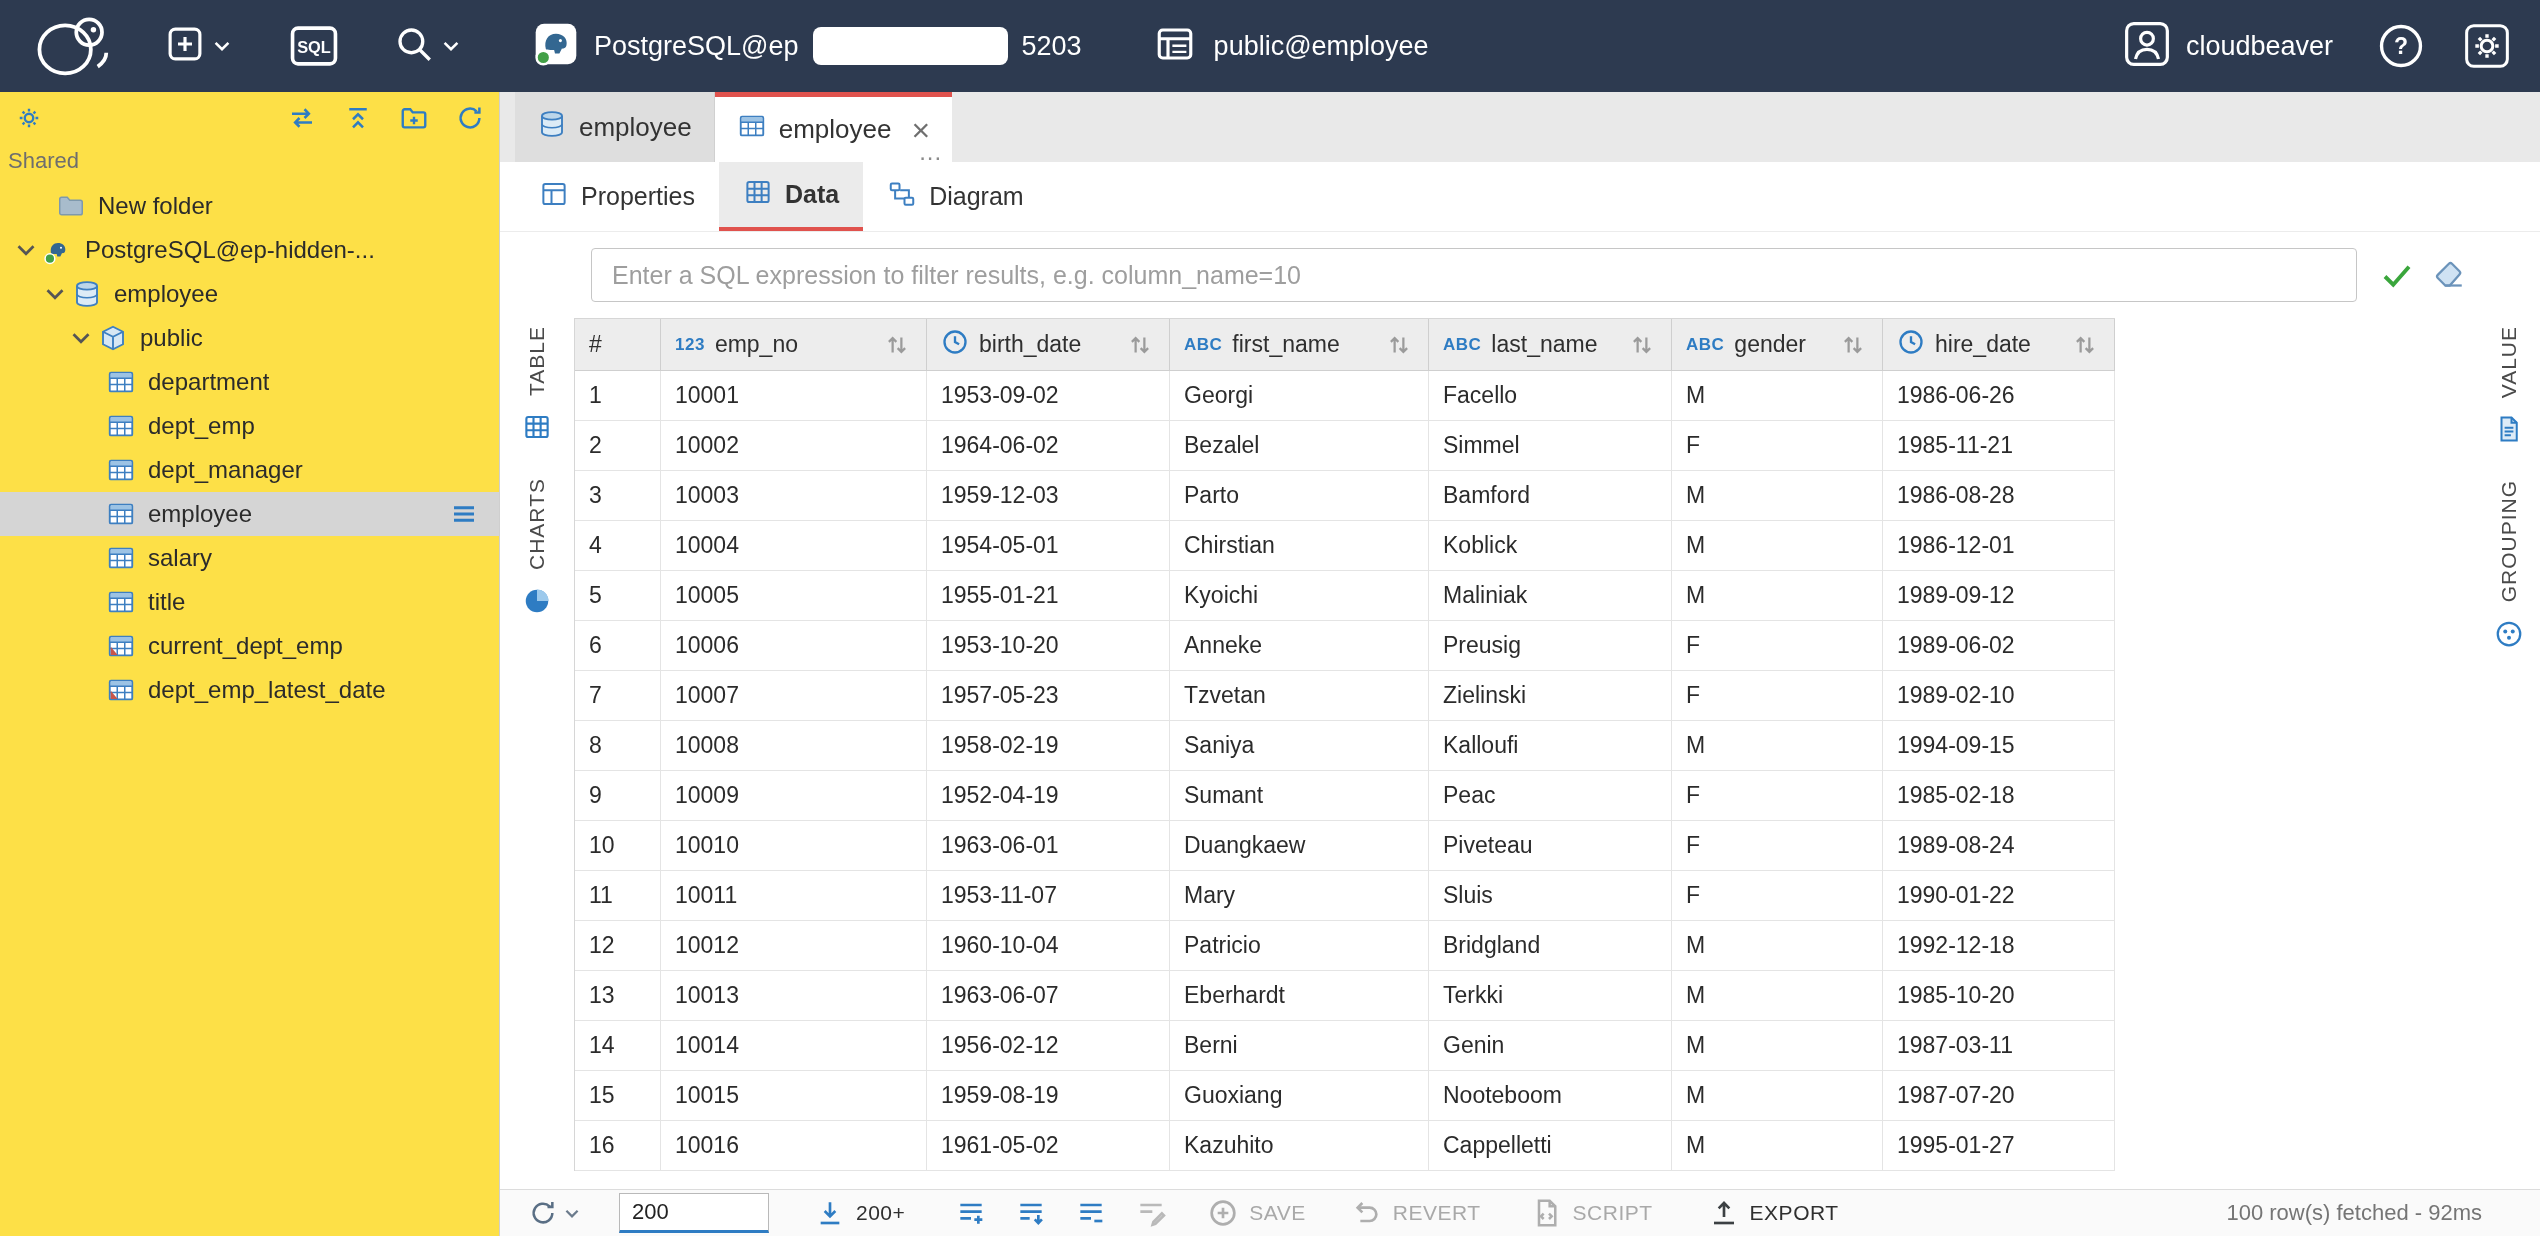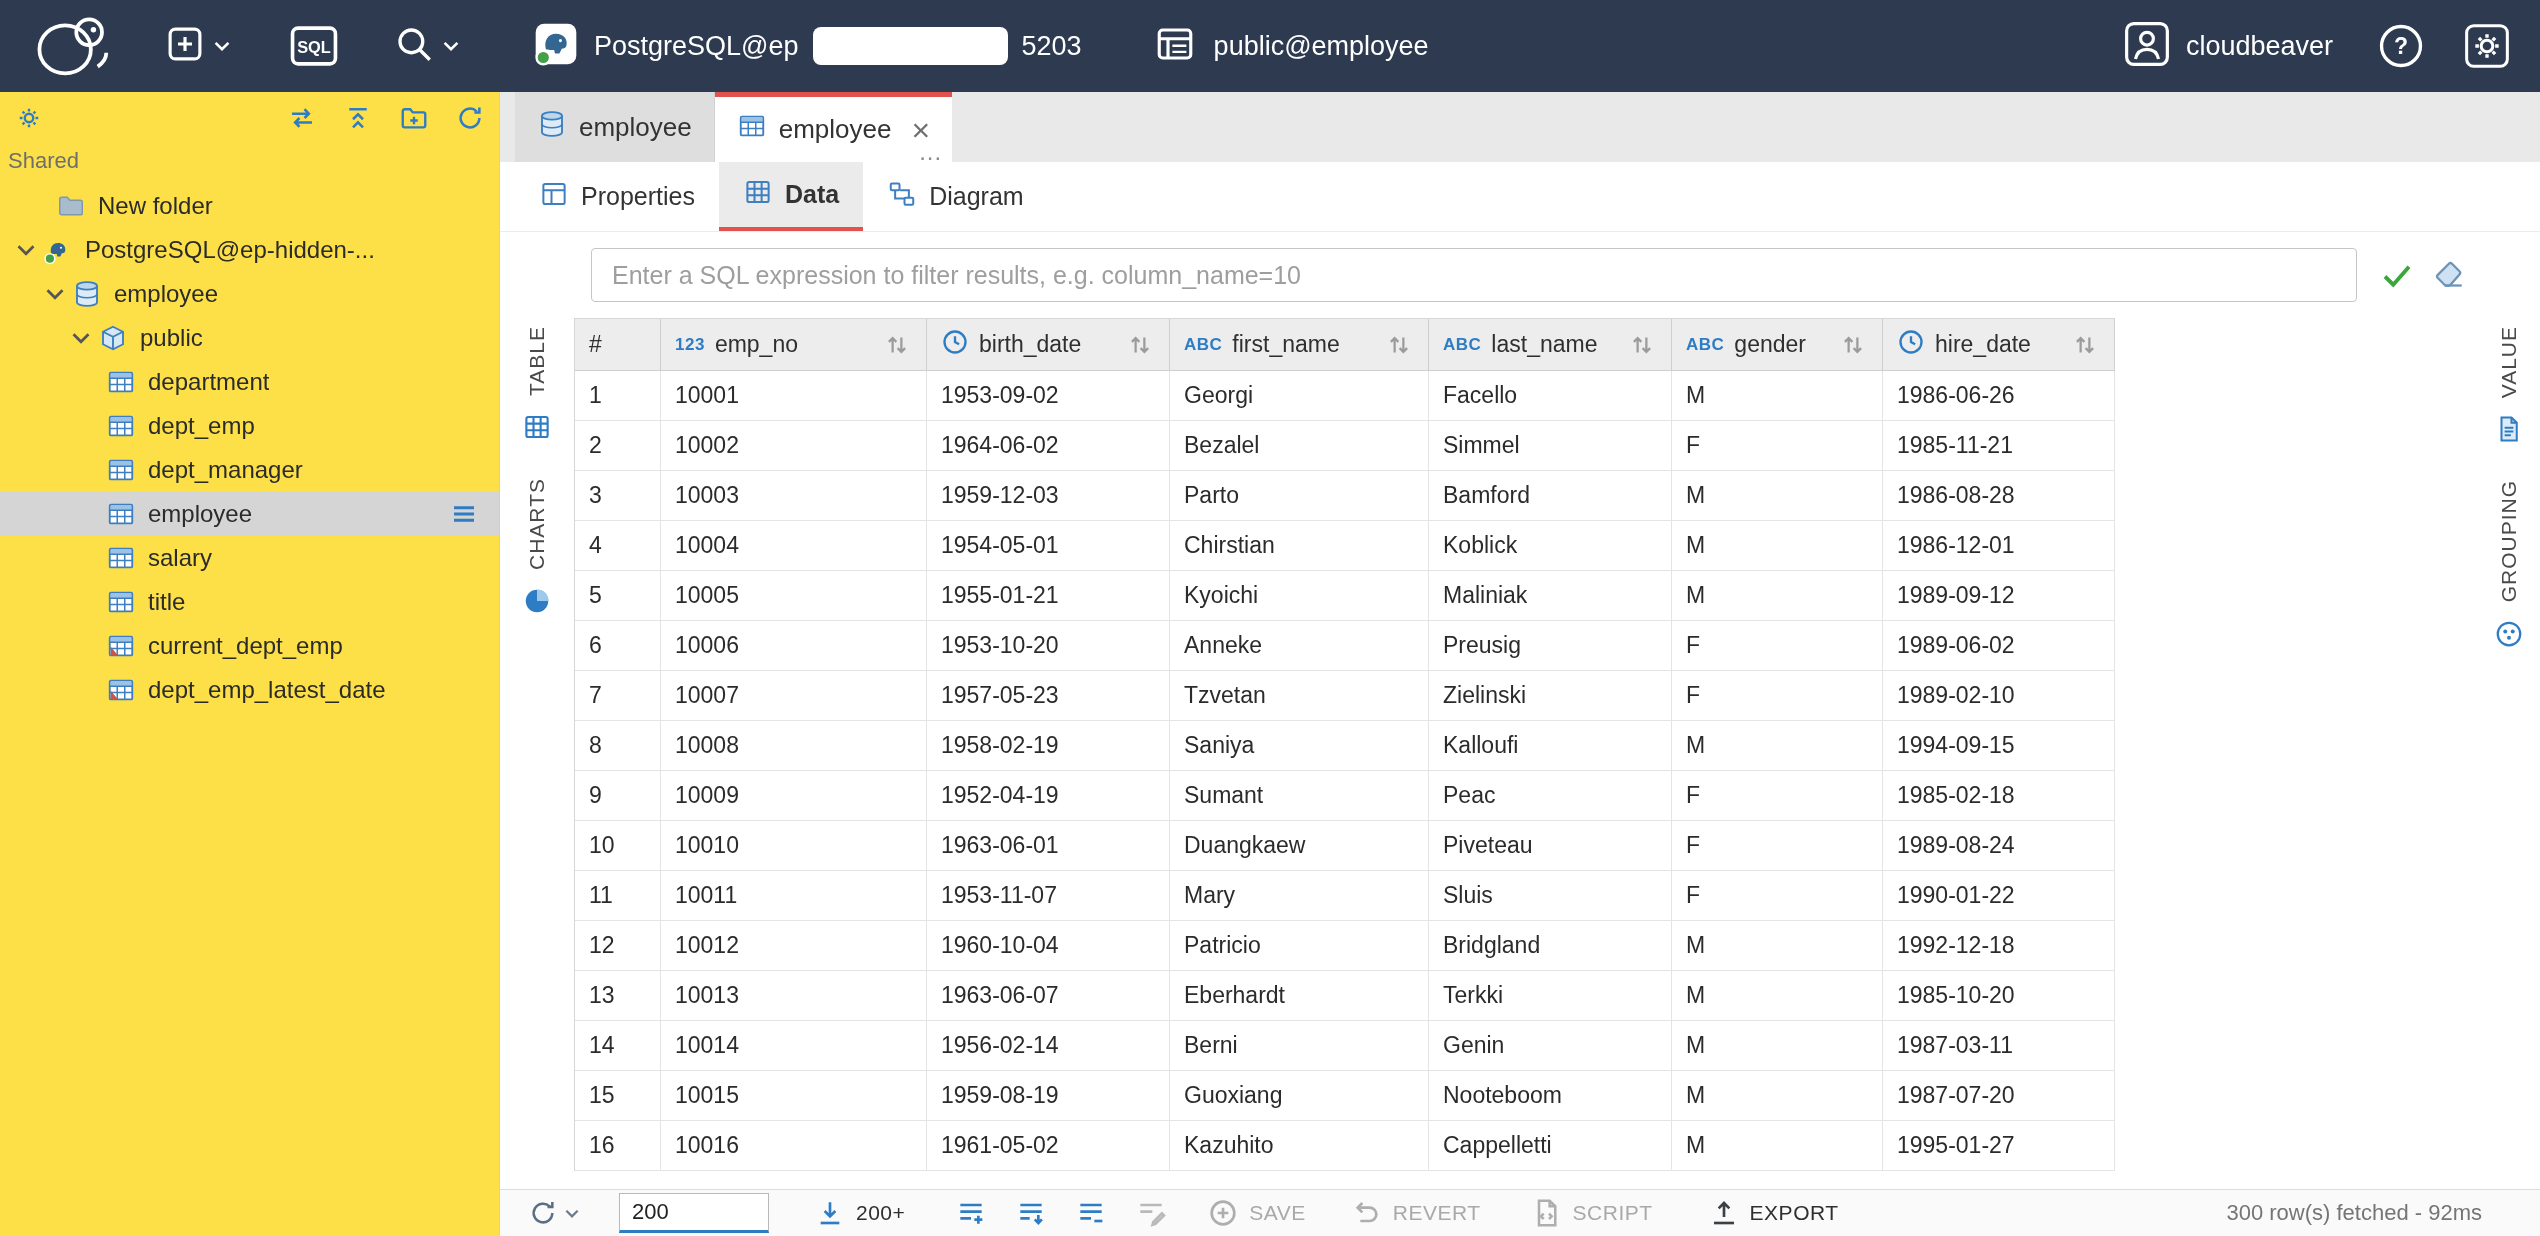--- a/index.html
+++ b/index.html
@@ -665,21 +665,21 @@
                   <div class="cell" style="width: 266px;">10013</div>
                   <div class="cell" style="width: 243px;">1963-06-07</div>
                   <div class="cell" style="width: 259px;">Eberhardt</div>
                   <div class="cell" style="width: 243px;">Terkki</div>
                   <div class="cell" style="width: 211px;">M</div>
                   <div class="cell" style="width: 232px;">1985-10-20</div>
                 </div>
                 <div class="grid-row">
                   <div class="cell" style="width: 86px;">14</div>
                   <div class="cell" style="width: 266px;">10014</div>
-                  <div class="cell" style="width: 243px;">1956-02-14</div>
+                  <div class="cell" style="width: 243px;">1956-02-12</div>
                   <div class="cell" style="width: 259px;">Berni</div>
                   <div class="cell" style="width: 243px;">Genin</div>
                   <div class="cell" style="width: 211px;">M</div>
                   <div class="cell" style="width: 232px;">1987-03-11</div>
                 </div>
                 <div class="grid-row">
                   <div class="cell" style="width: 86px;">15</div>
                   <div class="cell" style="width: 266px;">10015</div>
                   <div class="cell" style="width: 243px;">1959-08-19</div>
                   <div class="cell" style="width: 259px;">Guoxiang</div>
@@ -790,18 +790,18 @@
           <span class="st-label lbl-dis">SCRIPT</span>
         </span>
         <span class="st-group" style="margin-left:55px">
           <svg viewBox="0 0 24 24" width="32" height="32" fill="none" stroke="#3c4043" stroke-width="2">
             <path d="M12 15V5M8 8.5L12 4.5l4 4"></path>
               <path d="M4.5 19.5h15"></path>
           </svg>
           <span class="st-label lbl-dark">EXPORT</span>
         </span>
 
-        <span class="status-text">300 row(s) fetched - 92ms</span>
+        <span class="status-text">100 row(s) fetched - 92ms</span>
       </div>
 
     </main>
   </div>
 </div>
 
 </body></html>

